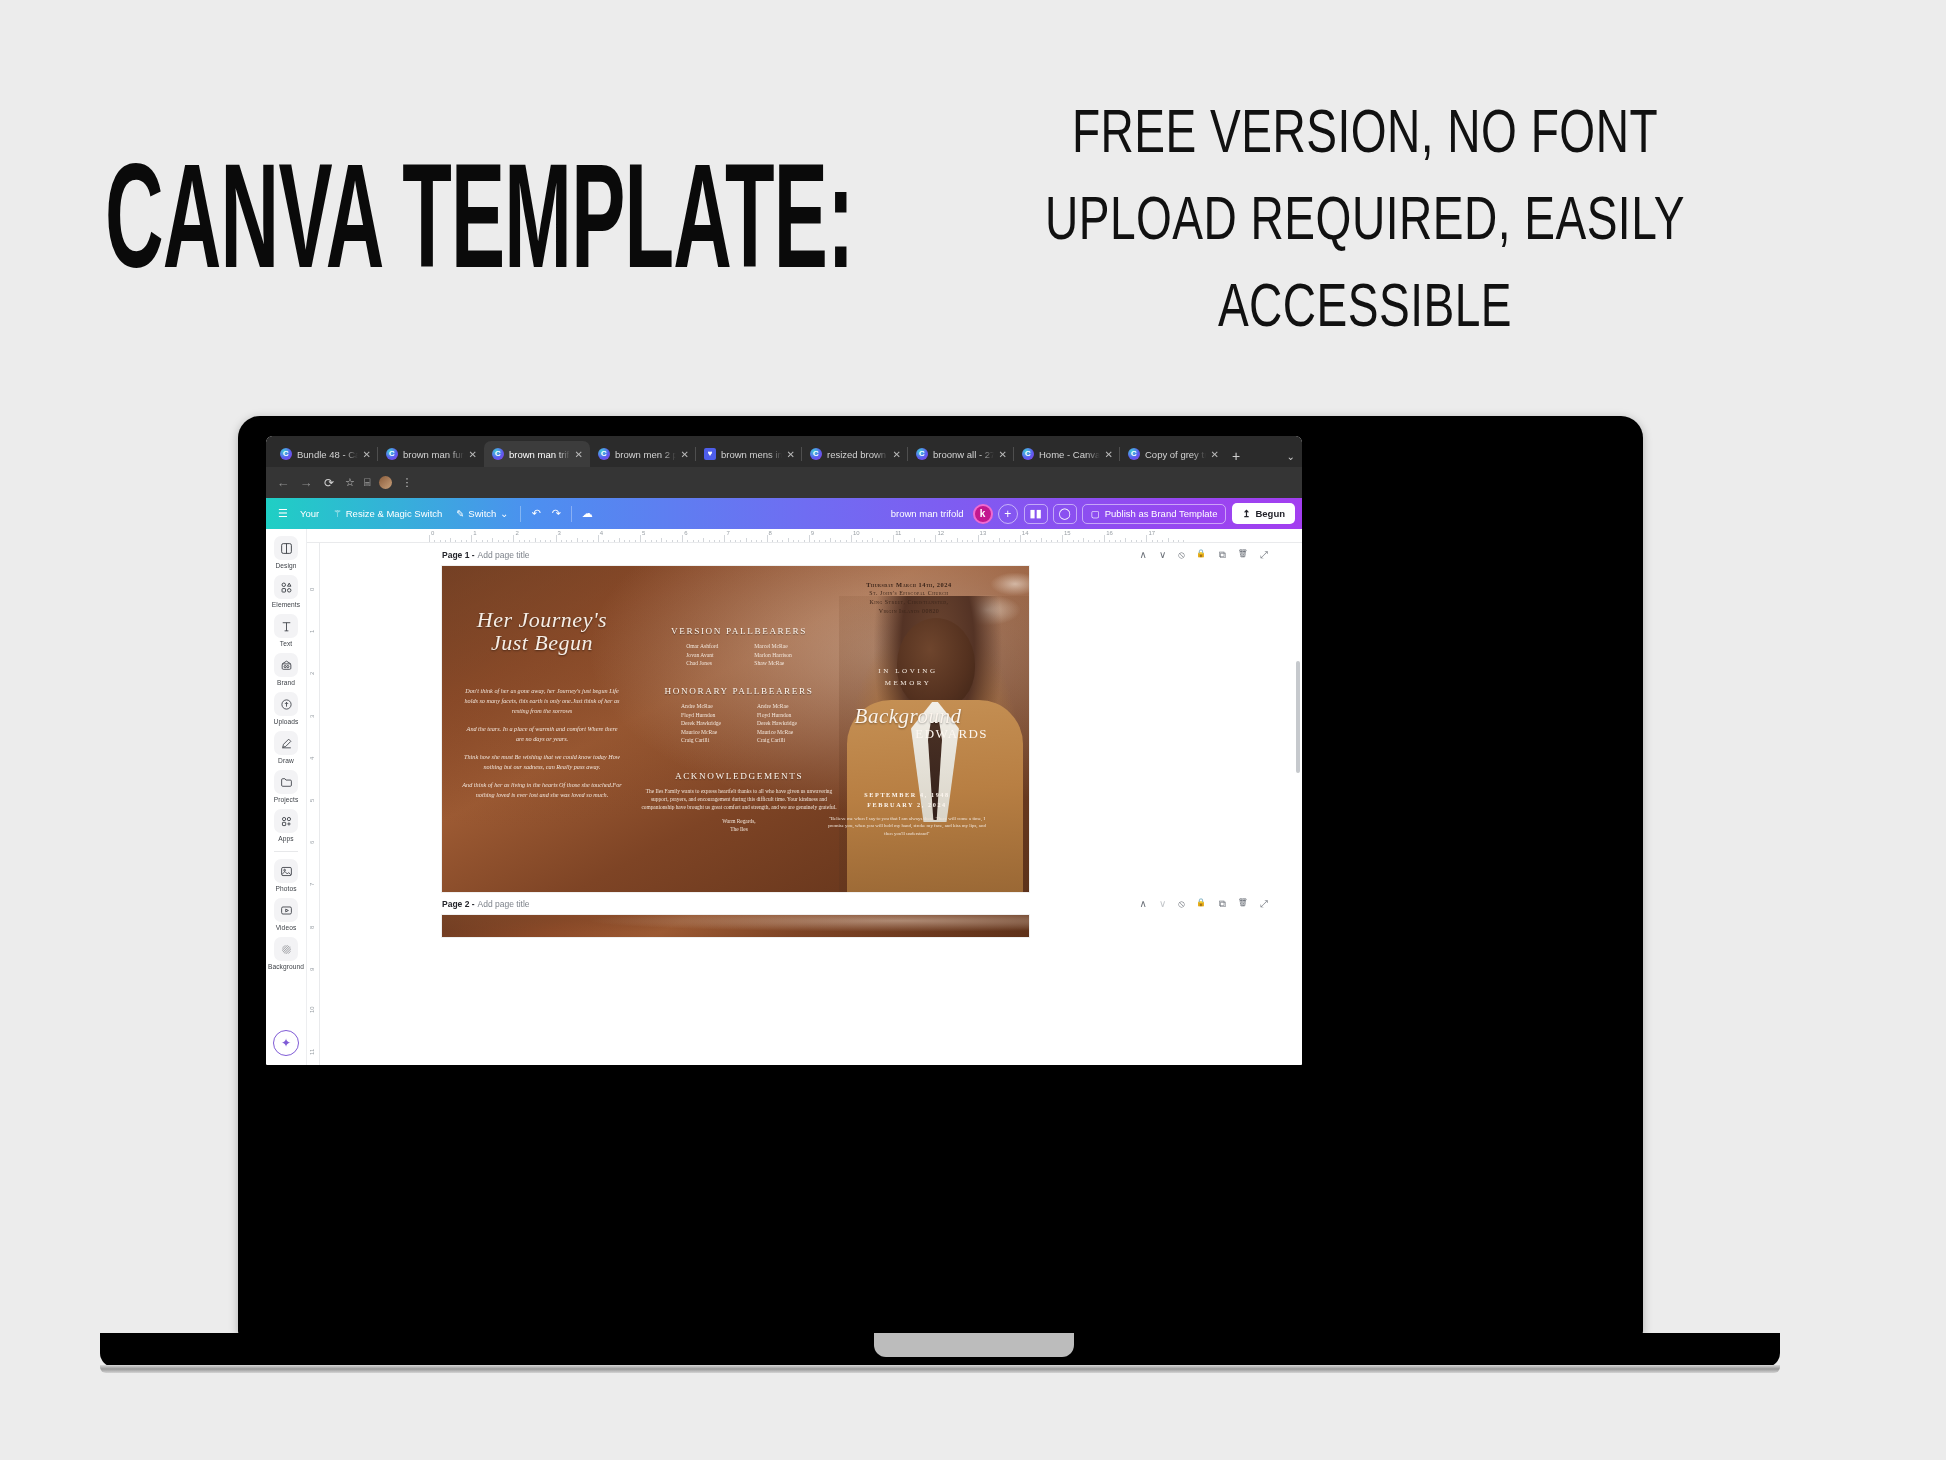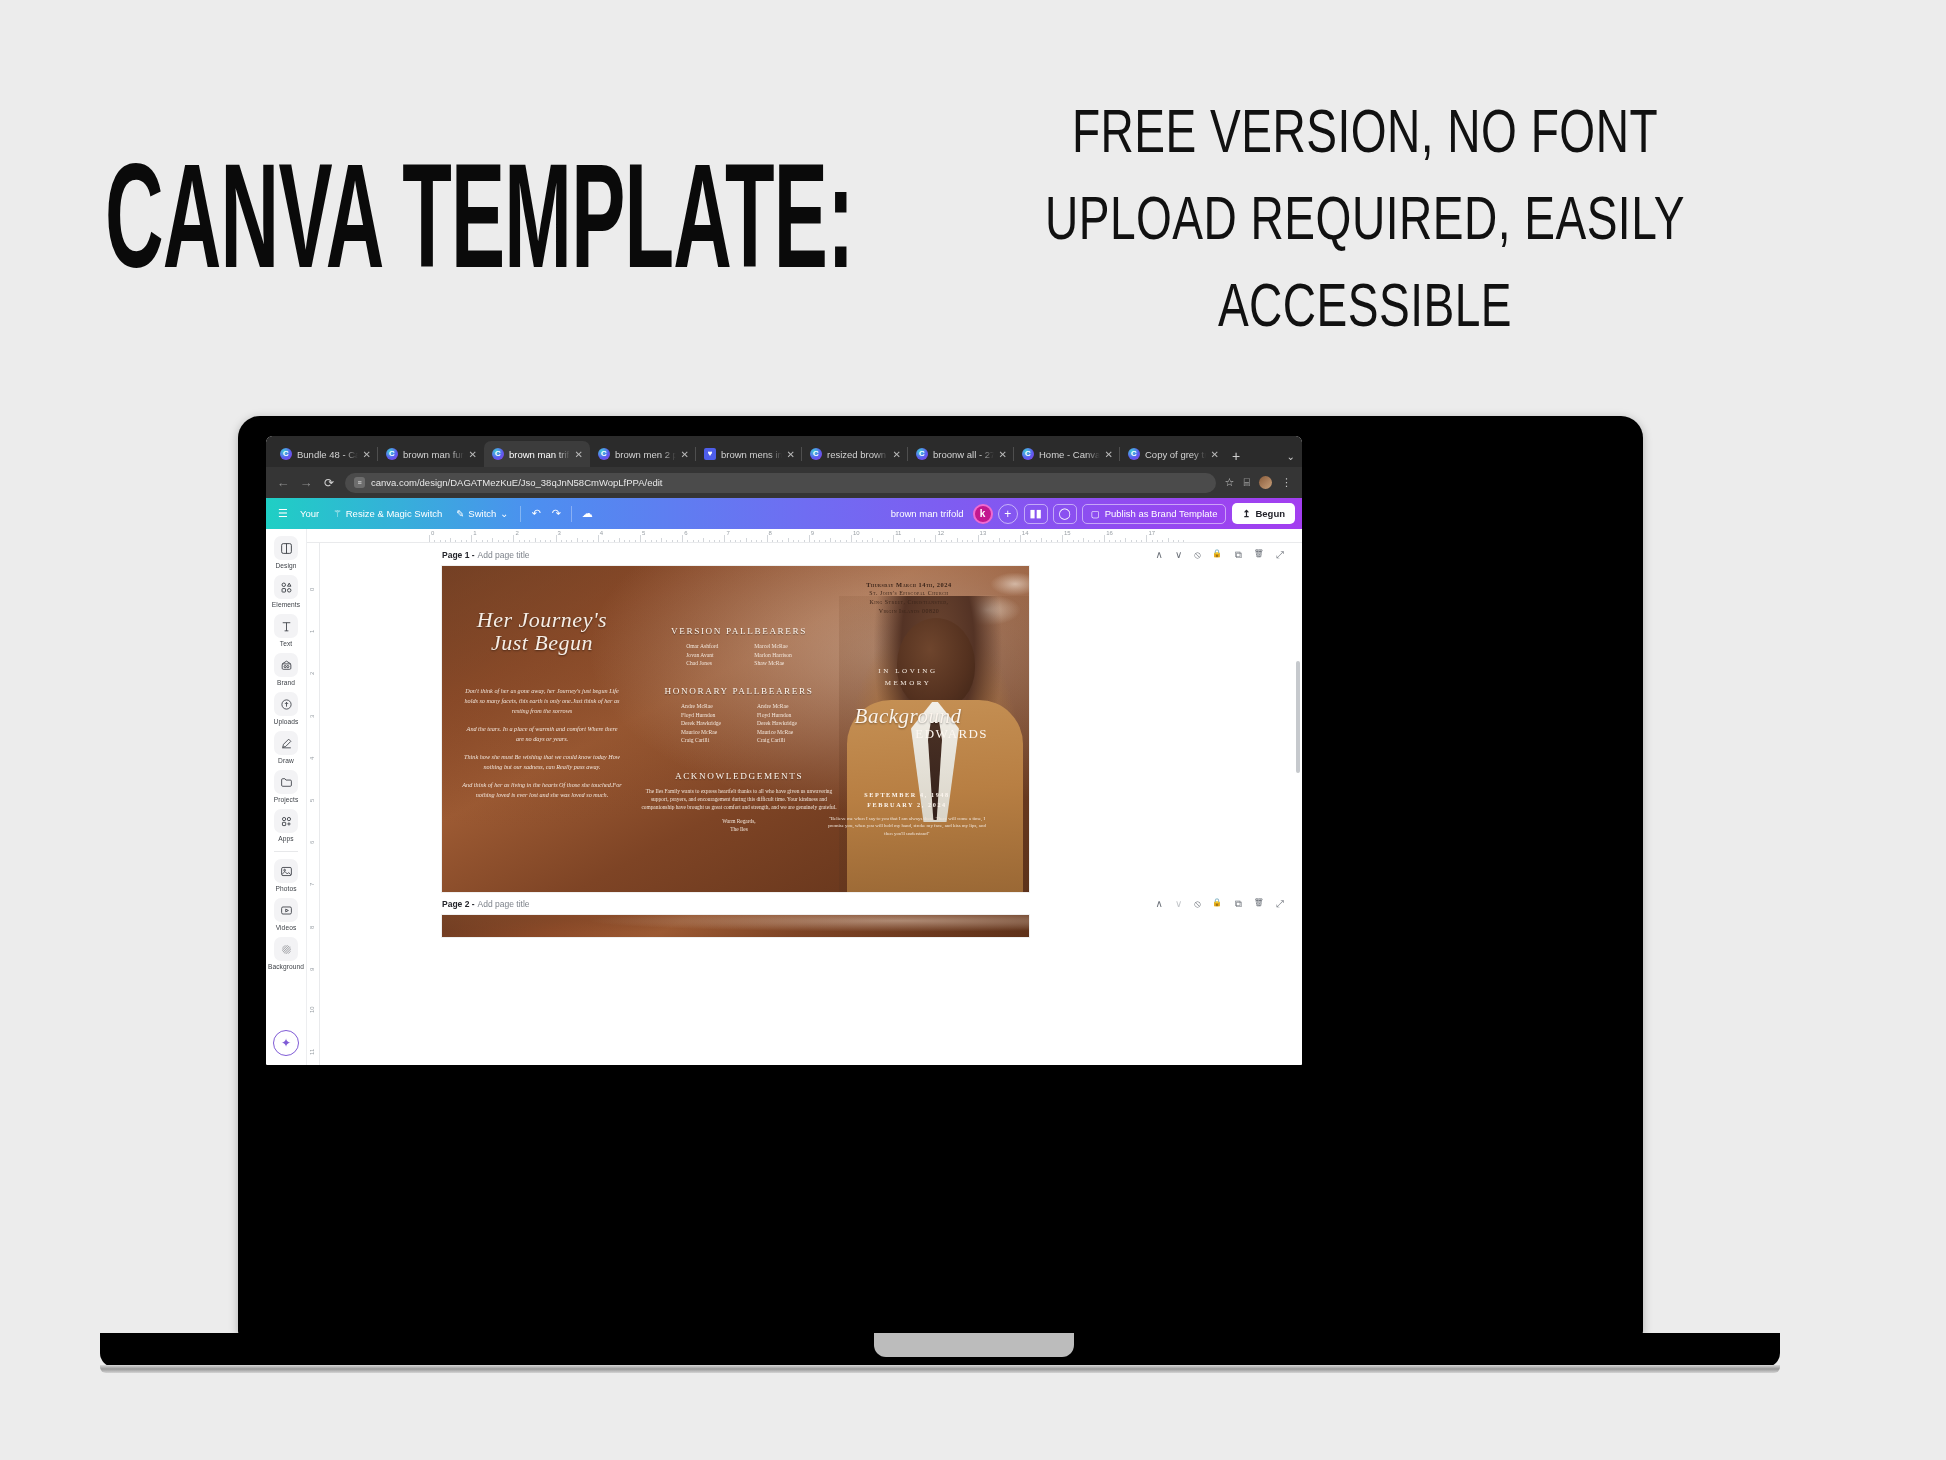--- a/index.html
+++ b/index.html
@@ -211,21 +211,21 @@
   .rtick { position: absolute; bottom: 0; width: 1px; background: #d3d6da; }
   .rl { position: absolute; font-size: 6px; color: #9aa0a6; left: 2px;
         transform: rotate(-90deg); transform-origin: left top; }
 
   .scroll-area {
     position: absolute; left: 13px; top: 14px; right: 0; bottom: 0;
     background: #fff; overflow: hidden;
   }
 
   .page-head {
-    display: flex; align-items: center; padding: 6px 18px 5px 122px;
+    display: flex; align-items: center; padding: 6px 34px 5px 122px;
     font-size: 8.5px; color: #4b4f56;
   }
   .page-head-title { font-weight: bold; color: #23242a; }
   .page-head-sub { color: #7d828a; margin-left: 3px; }
   .page-head-ics { margin-left: auto; display: flex; gap: 12px; color: #6b7078; font-size: 10px; }
 
   .page-canvas {
     margin-left: 122px; width: 587px; height: 326px;
     position: relative; overflow: hidden;
     background:
@@ -400,24 +400,20 @@
         <span class="tab-close">✕</span>
       </div>
       <div class="tab-new">+</div>
       <div class="tab-list-btn">⌄</div>
     </div>
 
     <div class="omnibar">
       <span class="nav-ic">←</span>
       <span class="nav-ic">→</span>
       <span class="nav-ic rel">⟳</span>
-      <div class="urlbox">
-        <span class="url-lock">≡</span>
-        <span>canva.com/design/DAGATMezKuE/Jso_38qJnN58CmWopLfPPA/edit</span>
-      </div>
       <div class="omni-right">
         <span class="omni-ic">☆</span>
         <span class="omni-ic">⌸</span>
         <span class="omni-avatar"></span>
         <span class="omni-ic">⋮</span>
       </div>
     </div>
 
     <div class="canva-top">
       <span class="ct-icbtn">☰</span>

